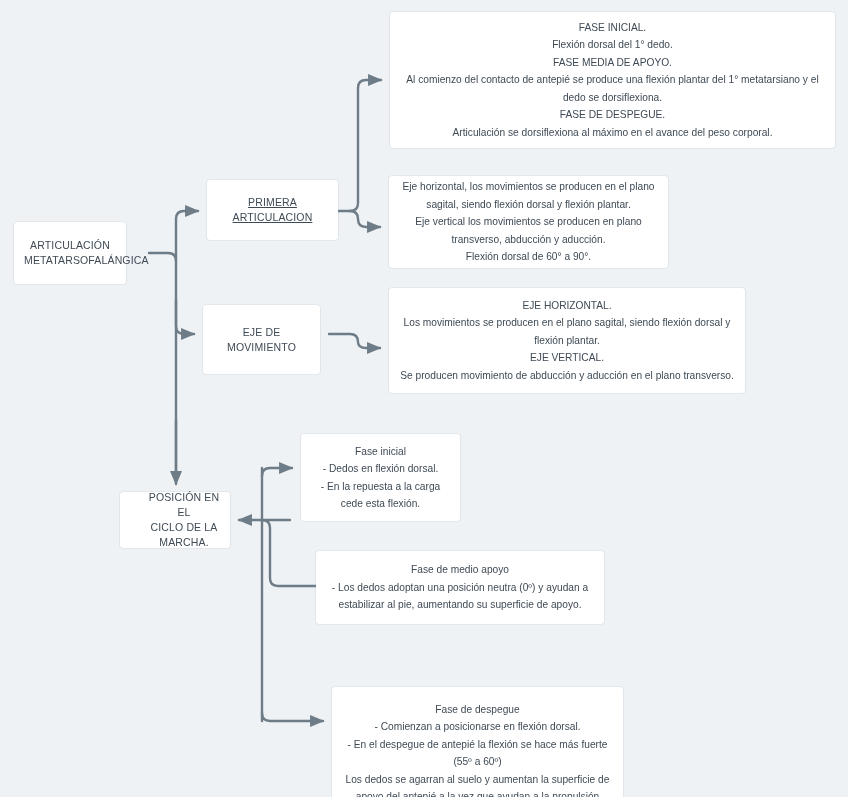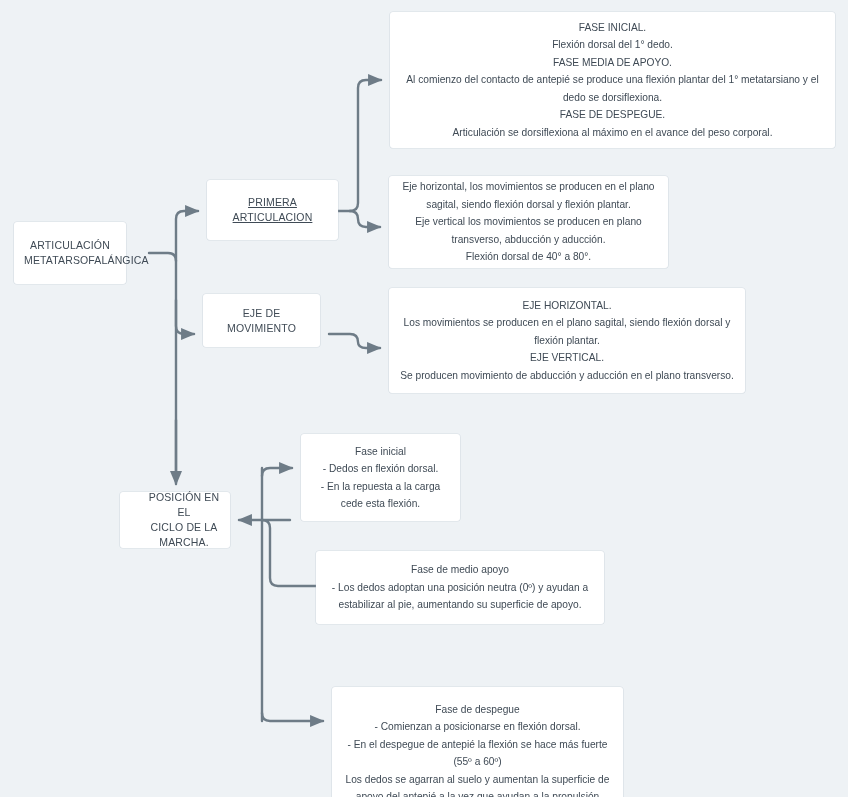--- a/index.html
+++ b/index.html
@@ -49,21 +49,21 @@
   
   .n-root {
     left: 14px;  top: 222px;  width: 112px; height: 62px;
     font-size: 10.5px; line-height: 15px; letter-spacing: 0.15px;
   }
   .n-primera {
     left: 207px; top: 180px; width: 131px; height: 60px;
     font-size: 10.5px; line-height: 15px; letter-spacing: 0.15px; text-decoration: underline;
   }
   .n-eje {
-    left: 203px; top: 294px; width: 117px; height: 53px;
+    left: 203px; top: 305px; width: 117px; height: 69px;
     font-size: 10.5px; line-height: 15px; letter-spacing: 0.15px;
   }
   .n-posicion {
     left: 120px; top: 492px; width: 110px; height: 56px;
     font-size: 10.5px; line-height: 15px; letter-spacing: 0.15px; padding-left: 28px;
   }
   
   .n-fases {
     left: 390px; top: 12px; width: 445px; height: 136px;
     font-size: 10.2px; line-height: 17.5px;
@@ -156,21 +156,21 @@
 Flexión dorsal del 1° dedo.
 FASE MEDIA DE APOYO.
 Al comienzo del contacto de antepié se produce una flexión plantar del 1° metatarsiano y el dedo se dorsiflexiona.
 FASE DE DESPEGUE.
 Articulación se dorsiflexiona al máximo en el avance del peso corporal.</span>
   </div>
 
   <div class="node n-ejes-brief">
     <span class="txt">Eje horizontal, los movimientos se producen en el plano sagital, siendo flexión dorsal y flexión plantar.
 Eje vertical los movimientos se producen en plano transverso, abducción y aducción.
-Flexión dorsal de 40° a 80°.</span>
+Flexión dorsal de 60° a 90°.</span>
   </div>
 
   <div class="node n-ejes-det">
     <span class="txt">EJE HORIZONTAL.
 Los movimientos se producen en el plano sagital, siendo flexión dorsal y flexión plantar.
 EJE VERTICAL.
 Se producen movimiento de abducción y aducción en el plano transverso.</span>
   </div>
 
   <div class="node n-fase-inicial">

